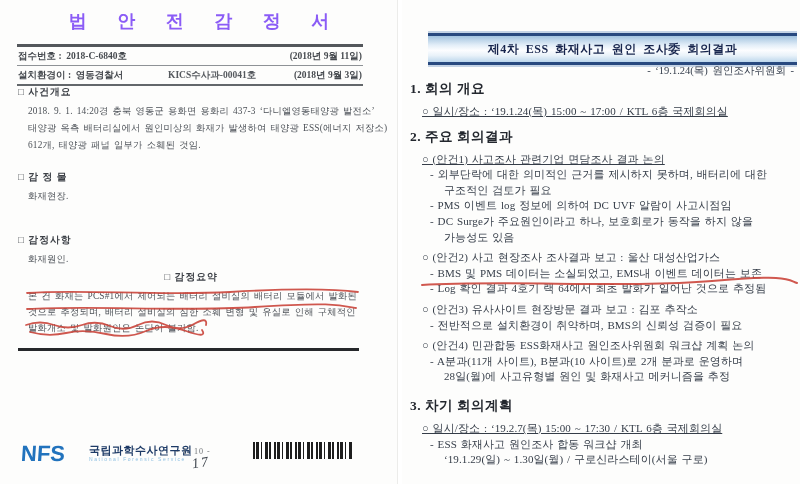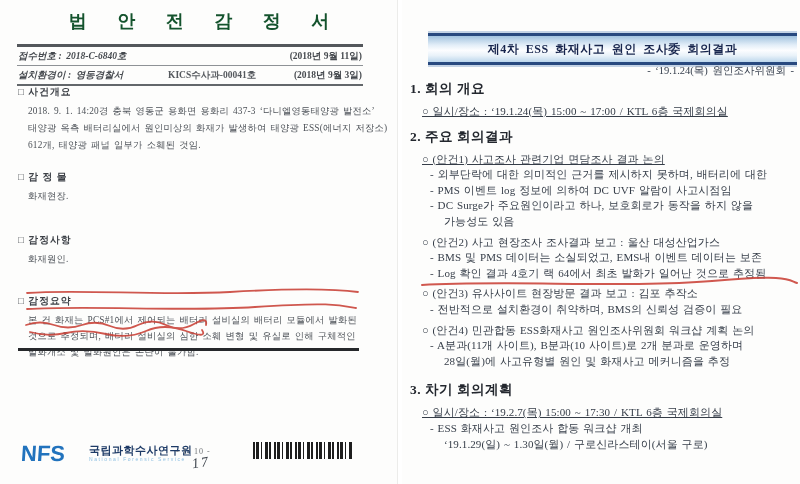--- a/index.html
+++ b/index.html
@@ -4,36 +4,36 @@
 <style>
   html,body{margin:0;padding:0;}
   body{width:800px;height:484px;position:relative;background:#ffffff;overflow:hidden;
        font-family:"Liberation Serif","DejaVu Serif",serif;}
   .page{position:absolute;top:0;height:484px;background:#fdfdfc;}
   #left-page{left:0;width:398px;box-shadow:inset -1px 0 0 #ececea;}
   #right-page{left:402px;width:398px;}
 
   
   .ld-title{position:absolute;top:9px;left:0;width:100%;text-align:center;
-            font-size:18px;font-weight:bold;color:#14532d;letter-spacing:13px;text-indent:13px;}
+            font-size:18px;font-weight:bold;color:#8b5cf6;letter-spacing:13px;text-indent:13px;}
   .ld-table{position:absolute;top:44px;left:17px;width:346px;
             border-top:3px solid #53575b;border-bottom:2px solid #63676b;
             font-size:9.5px;color:#464a4f;font-weight:bold;}
   .ld-row{display:flex;align-items:center;padding:3px 1px 2px 1px;}
   .ld-row + .ld-row{border-top:1px solid #8e9296;}
-  .ld-cell-left{flex:0 0 150px;white-space:nowrap;font-style:italic;}
+  .ld-cell-left{flex:0 0 150px;white-space:nowrap;}
   .ld-cell-mid{flex:1;white-space:nowrap;color:#55595e;}
   .ld-cell-right{flex:0 0 auto;margin-left:auto;white-space:nowrap;}
   .ld-body{position:absolute;top:86px;left:18px;width:346px;font-size:9.3px;color:#4c5157;}
   .ld-heading{font-weight:bold;font-size:9.8px;color:#3d4147;letter-spacing:1px;white-space:nowrap;}
   .ld-par{margin:4px 0 0 10px;line-height:17px;}
   .ld-line{white-space:nowrap;letter-spacing:.2px;word-spacing:1.5px;}
   .ld-sec-gm{margin-top:17px;font-family:Liberation Serif, serif;}
   .ld-sec-gs{margin-top:29px;}
-  .ld-sec-gy{margin-top:27px;}
+  .ld-sec-gy{margin-top:3px;text-align:center;}
   .ld-par-tight{margin:4px 0 0 10px;line-height:16px;}
   .ld-divider{position:absolute;top:348px;left:18px;width:341px;height:3px;background:#26282b;}
   .nfs-logo{position:absolute;left:21px;top:443px;display:flex;align-items:flex-start;}
   .nfs-mark{font-family:"Liberation Sans","DejaVu Sans",sans-serif;font-weight:900;
             font-size:22px;line-height:22px;color:#2273bd;transform:skewX(-4deg);letter-spacing:0px;}
   .nfs-names{margin-left:24px;padding-top:2px;}
   .nfs-kr{font-family:"Liberation Sans","DejaVu Sans",sans-serif;font-weight:bold;
           font-size:11px;line-height:11px;color:#1d3a66;letter-spacing:.5px;}
   .nfs-en{font-family:"Liberation Sans","DejaVu Sans",sans-serif;font-size:5px;line-height:7px;
           color:#8fc0e2;letter-spacing:1.6px;}
@@ -149,20 +149,21 @@
   </div>
   <div class="rd-subtitle">- ‘19.1.24(목)  원인조사위원회 -</div>
 
   <div class="rd-body">
     <div class="rd-h">1. 회의 개요</div>
     <div class="rd-line l0 after-h">○ 일시/장소 : ‘19.1.24(목) 15:00 ~ 17:00 / KTL 6층 국제회의실</div>
 
     <div class="rd-h rd-h2">2. 주요 회의결과</div>
     <div class="rd-line l0 after-h">○ (안건1) 사고조사 관련기업 면담조사 결과 논의</div>
     <div class="rd-line l1">- 외부단락에 대한 의미적인 근거를 제시하지 못하며, 배터리에 대한</div>
+    <div class="rd-line l2">구조적인 검토가 필요</div>
     <div class="rd-line l1">- PMS 이벤트 log 정보에 의하여 DC UVF 알람이 사고시점임</div>
     <div class="rd-line l1">- DC Surge가 주요원인이라고 하나, 보호회로가 동작을 하지 않을</div>
     <div class="rd-line l2">가능성도 있음</div>
     <div class="rd-line l0 gap">○ (안건2) 사고 현장조사 조사결과 보고 : 울산 대성산업가스</div>
     <div class="rd-line l1">- BMS 및 PMS 데이터는 소실되었고, EMS내 이벤트 데이터는 보존</div>
     <div class="rd-line l1">- Log 확인 결과 4호기 랙 64에서 최초 발화가 일어난 것으로 추정됨</div>
     <div class="rd-line l0 gap">○ (안건3) 유사사이트 현장방문 결과 보고 : 김포 추작소</div>
     <div class="rd-line l1">- 전반적으로 설치환경이 취약하며, BMS의 신뢰성 검증이 필요</div>
     <div class="rd-line l0 gap">○ (안건4) 민관합동 ESS화재사고 원인조사위원회 워크샵 계획 논의</div>
     <div class="rd-line l1">- A분과(11개 사이트), B분과(10 사이트)로 2개 분과로 운영하며</div>

